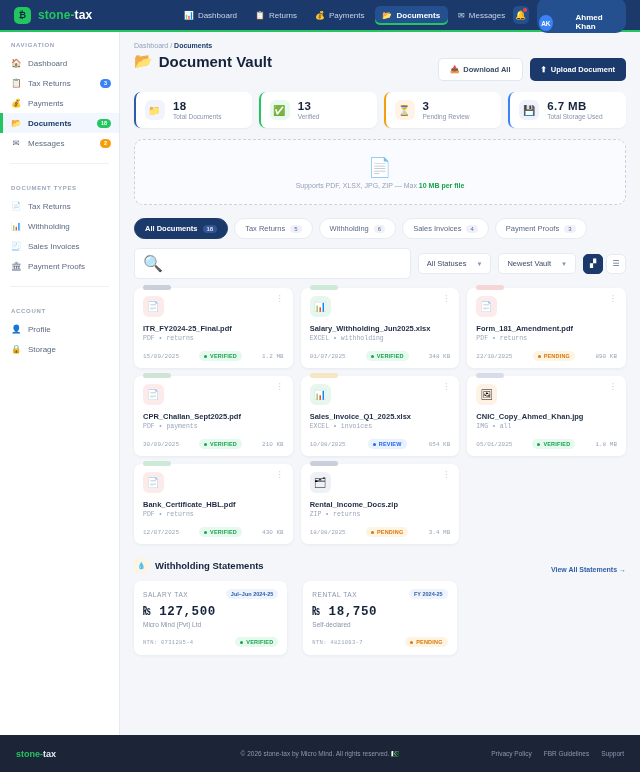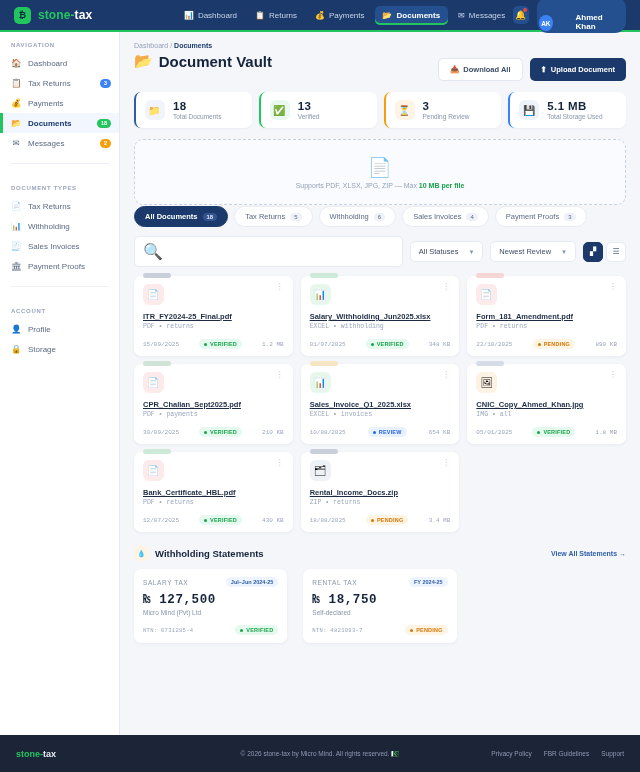--- a/index.html
+++ b/index.html
@@ -85,21 +85,21 @@
   .stat .sl { font-size: 6.5px; color: #8694ac; margin-top: 1px; }
 
   
   .drop { margin-top: 11px; border: 1.4px dashed #c7d2e3; border-radius: 9px; background: #fafbfe; padding: 16px 0 15px; text-align: center; }
   .drop .dic { font-size: 19px; }
   .drop .d1 { font-size: 8.5px; font-weight: bold; color: #2a3a55; margin-top: 5px; }
   .drop .d2 { font-size: 7px; color: #93a1b8; margin-top: 3px; }
   .drop .d2 b { color: #16a34a; }
 
   
-  .tabs { display: flex; gap: 6px; margin-top: 1px; }
+  .tabs { display: flex; gap: 6px; margin-top: 13px; }
   .tab { background: #fff; border: 1px solid #e6ebf3; border-radius: 13px; font-size: 7.5px; color: #5b6a83; padding: 5px 10px; display: flex; align-items: center; gap: 5px; }
   .tab.active { background: #1b3a6b; border-color: #1b3a6b; color: #fff; font-weight: bold; }
   .tab .cnt { font-size: 6px; background: #eef2f8; color: #5b6a83; border-radius: 6px; padding: 1px 4px; }
   .tab.active .cnt { background: #2d5député; }
   .tab.active .cnt { background: #32558f; color: #dce7f8; }
 
   
   .filters { display: flex; gap: 7px; margin-top: 9px; align-items: center; }
   .search { flex: 1; background: #fff; border: 1px solid #e6ebf3; border-radius: 5px; display: flex; align-items: center; gap: 5px; padding: 5px 8px; }
   .search input { border: 0; outline: 0; font-size: 7.5px; color: #3c4c66; width: 100%; font-family: inherit; background: transparent; }
@@ -109,34 +109,34 @@
   .vbtn { width: 20px; height: 20px; border-radius: 5px; border: 1px solid #e6ebf3; background: #fff; display: flex; align-items: center; justify-content: center; font-size: 8px; color: #5b6a83; }
   .vbtn.active { background: #1b3a6b; border-color: #1b3a6b; color: #fff; }
 
   
   .grid { display: grid; grid-template-columns: repeat(3,1fr); gap: 8px; margin-top: 9px; }
   .dcard { background: #fff; border-radius: 7px; padding: 8px 9px 7px; position: relative; box-shadow: 0 1px 3px rgba(20,40,80,.06); }
   .dcard .acc { position: absolute; top: -3px; left: 9px; width: 28px; height: 5px; border-radius: 3px; }
   .dtop { display: flex; justify-content: space-between; align-items: flex-start; }
   .dicon { width: 21px; height: 21px; border-radius: 6px; display: flex; align-items: center; justify-content: center; font-size: 10px; }
   .kebab { font-size: 8px; color: #b6c0d1; letter-spacing: 0; line-height: 6px; }
-  .dname { font-size: 7.5px; font-weight: bold; color: #1d2b44; margin-top: 7px; word-break: break-all; text-decoration: underline; }
+  .dname { font-size: 7.5px; font-weight: bold; color: #1d2b44; margin-top: 7px; word-break: break-all; }
   .dmeta { font-size: 6.5px; color: #9aa6bb; margin-top: 2px; font-family: "Liberation Mono", monospace; }
   .dfoot { display: flex; align-items: center; justify-content: space-between; margin-top: 9px; }
   .ddate { font-size: 6px; color: #9aa6bb; font-family: "Liberation Mono", monospace; }
   .dsize { font-size: 6px; color: #9aa6bb; font-family: "Liberation Mono", monospace; }
   .badge { font-size: 5.5px; font-weight: bold; border-radius: 7px; padding: 2px 5px; display: flex; align-items: center; gap: 3px; letter-spacing: .2px; }
   .badge .bd { width: 3px; height: 3px; border-radius: 50%; background: currentColor; }
   .badge.verified { background: #e6f9ee; color: #16a34a; }
   .badge.pending  { background: #fef4e3; color: #d97706; }
   .badge.review   { background: #e8f1fe; color: #2563eb; }
 
   
   .wsec { margin-top: 14px; }
-  .whead { display: flex; align-items: center; justify-content: space-between; }
+  .whead { display: flex; align-items: flex-end; justify-content: space-between; }
   .wtitle { display: flex; align-items: center; gap: 6px; font-size: 9.5px; font-weight: bold; color: #15243c; }
   .wicon { width: 15px; height: 15px; border-radius: 5px; background: #fdf4e3; display: flex; align-items: center; justify-content: center; font-size: 7px; }
   .wlink { font-size: 7px; color: #2f5ea8; font-weight: bold; }
   .wgrid { display: grid; grid-template-columns: repeat(3,1fr); gap: 16px; margin-top: 8px; }
   .wcard { background: #fff; border-radius: 7px; padding: 8px 9px; box-shadow: 0 1px 3px rgba(20,40,80,.06); }
   .wrow1 { display: flex; align-items: center; justify-content: space-between; }
   .wlbl { font-size: 6.5px; color: #8694ac; letter-spacing: .6px; }
   .wper { font-size: 5.5px; font-weight: bold; color: #2f5ea8; background: #eef4fd; border-radius: 6px; padding: 2px 5px; }
   .wamt { font-size: 12.5px; font-weight: bold; color: #15243c; margin-top: 6px; letter-spacing: .6px; font-family: "Liberation Mono", monospace; }
   .wsrc { font-size: 6.5px; color: #8694ac; margin-top: 2px; }
@@ -304,21 +304,21 @@
           <div class="stat" style="border-left-color:#f59e0b">
      <div class="sic" style="background:#fdf4e5">⏳</div>
      <div>
        <div class="sv">3</div>
        <div class="sl">Pending Review</div>
      </div>
    </div>
           <div class="stat" style="border-left-color:#3b82f6">
      <div class="sic" style="background:#eef3fb">💾</div>
      <div>
-       <div class="sv">5.1 MB</div>
+       <div class="sv">6.7 MB</div>
        <div class="sl">Total Storage Used</div>
      </div>
    </div>
         </div>
 
       <div class="drop">
         <div class="dic">📄</div>
         <div class="d2">
           <span>Supports PDF, XLSX, JPG, ZIP — Max </span><b>10 MB per file</b>
         </div>
@@ -349,21 +349,21 @@
 
       <div class="filters">
         <div class="search">
           <span>🔍</span>
         </div>
         <div class="sel">
           <span>All Statuses</span>
           <span class="cv">▼</span>
         </div>
         <div class="sel">
-          <span>Newest Review</span>
+          <span>Newest Vault</span>
           <span class="cv">▼</span>
         </div>
         <div class="vtog">
           <div class="vbtn active">▞</div>
           <div class="vbtn">☰</div>
         </div>
       </div>
 
       <div class="grid" id="docs">
           <div class="dcard">

